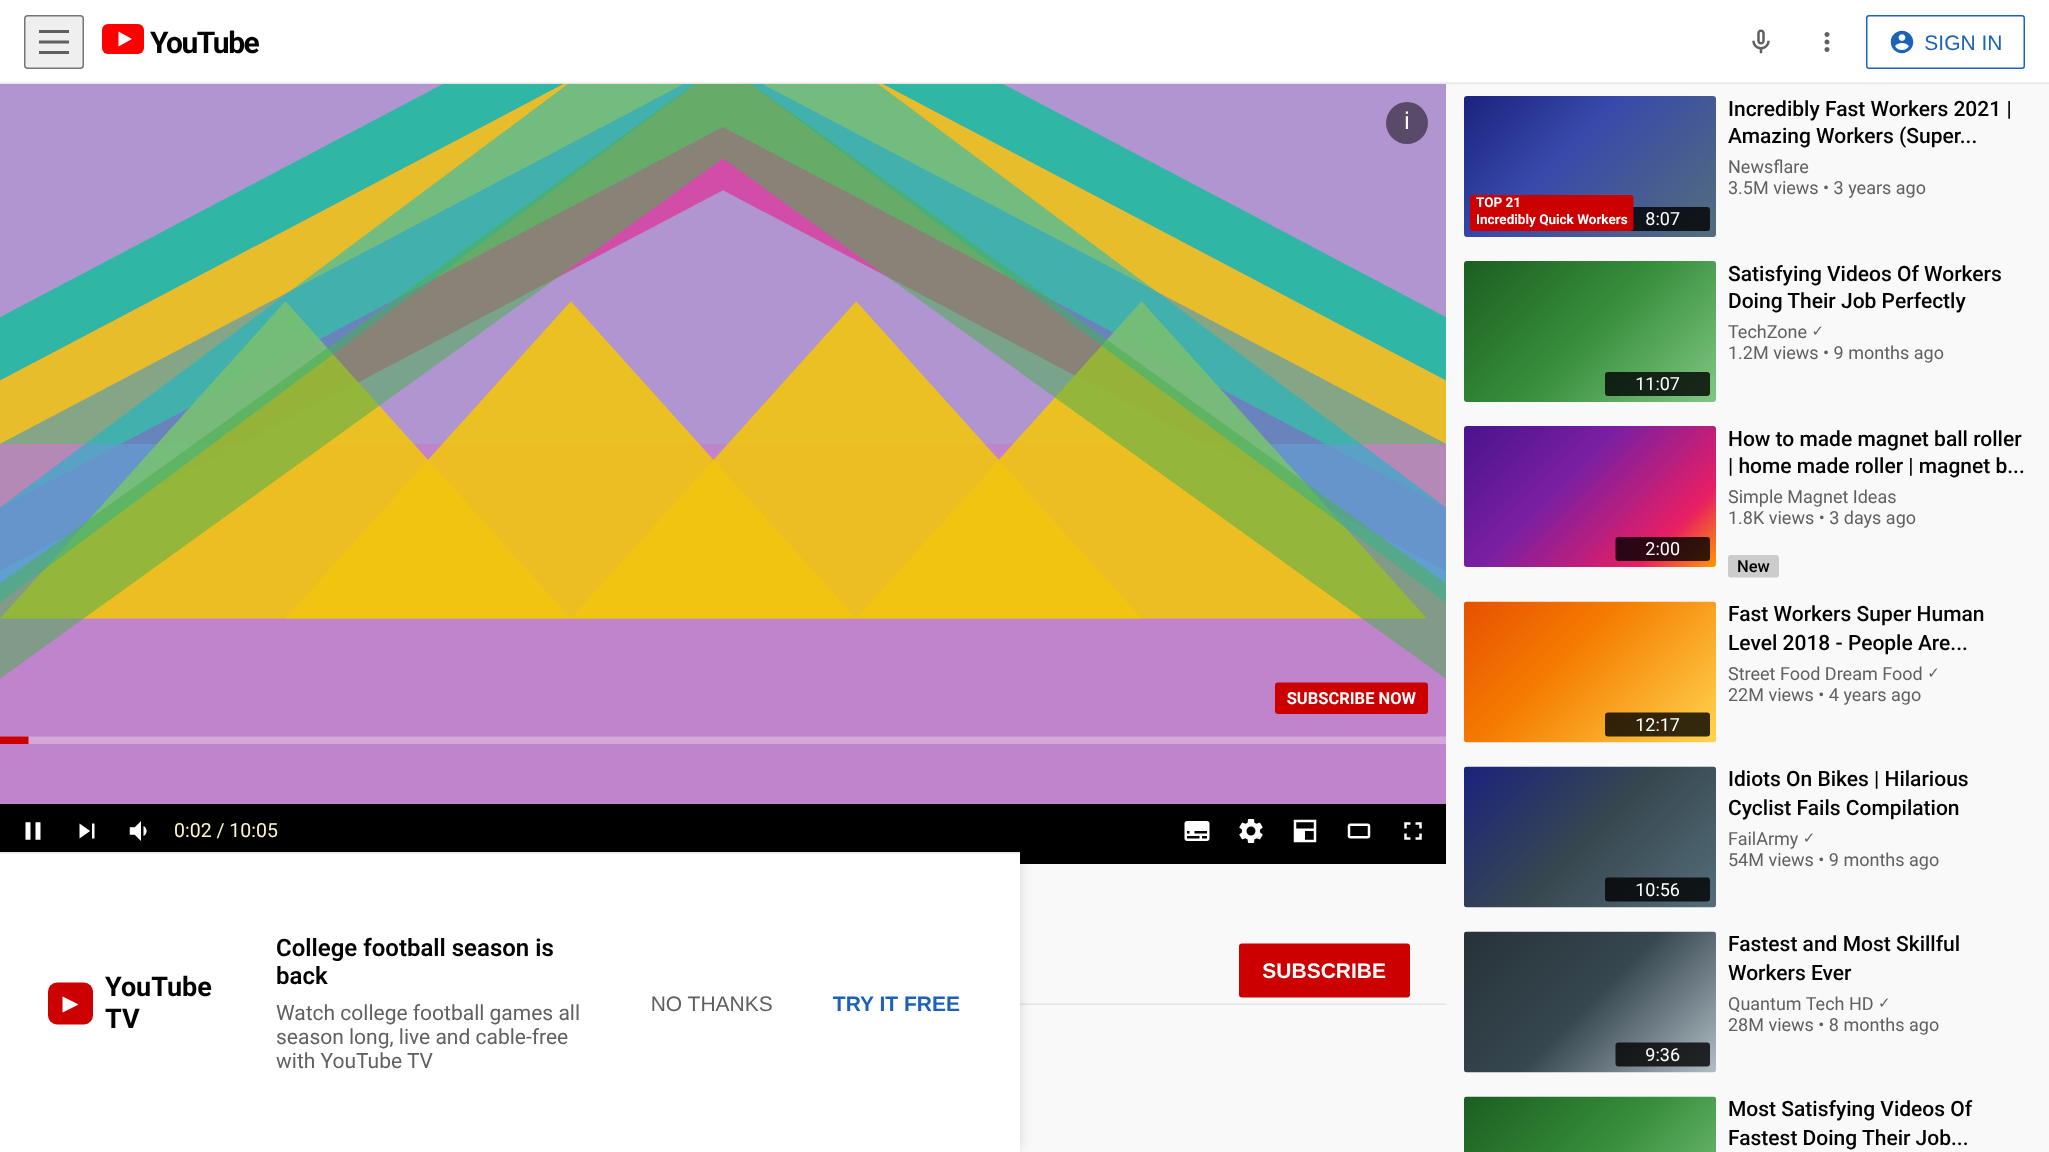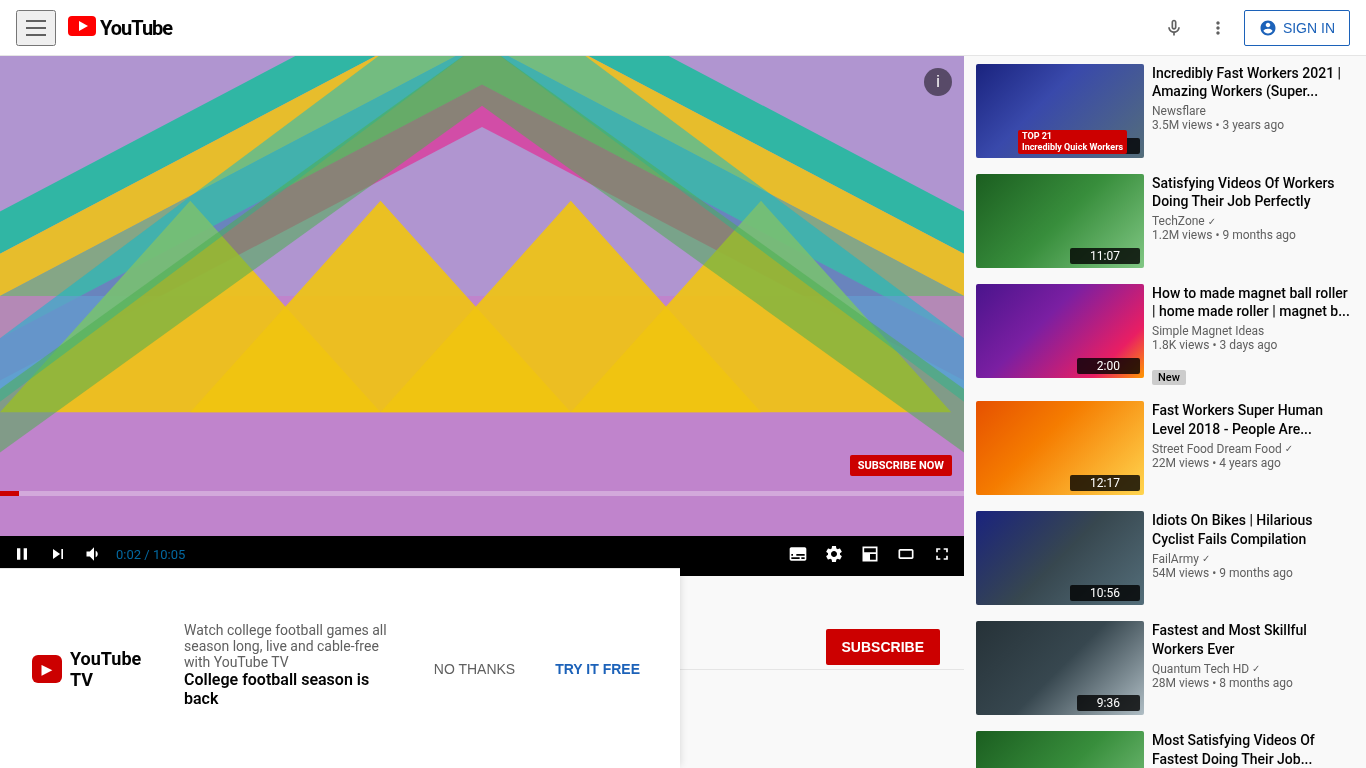--- a/index.html
+++ b/index.html
@@ -69,21 +69,21 @@
 
     
     #player-controls {
       background: #000; padding: 0 8px 4px; display: flex; align-items: center; gap: 8px; height: 40px;
     }
 
     .ctrl-btn {
       background: none; border: none; color: #fff; cursor: pointer; font-size: 18px;
       padding: 4px; display: flex; align-items: center; justify-content: center;
     }
-    #time-display { color: #0369a1; font-size: 13px; white-space: nowrap; }
+    #time-display { color: #fef9c3; font-size: 13px; white-space: nowrap; }
     .ctrl-spacer { flex: 1; }
 
     
     #progress-bar-abs {
       position: absolute; bottom: 40px; left: 0; right: 0;
       height: 5px; background: rgba(255,255,255,0.3);
     }
     #progress-fill-abs { height: 100%; width: 2%; background: #cc0000; }
 
     
@@ -356,21 +356,21 @@
     </div>
   </div>
 
   <div id="sidebar">
 
   <div class="sidebar-video-item">
       <div class="sidebar-thumb">
         <div class="thumb-bg thumb-1" style="width:100%;height:100%;"></div>
         <div class="thumb-duration">8:07</div>
 
-      <div class="thumb-badge" style="font-size:9px;line-height:1.2;margin-left:38px;">
+      <div class="thumb-badge" style="font-size:9px;line-height:1.2;">
         <div style="font-weight:700;">TOP 21</div>
         <div>Incredibly Quick Workers</div>
       </div>
 
       </div>
       <div class="sidebar-video-info">
         <div class="sv-title">Incredibly Fast Workers 2021 | Amazing Workers (Super...</div>
         <div class="sv-channel">
           Newsflare 
         </div>
@@ -471,20 +471,20 @@
 </div>
 
 <div id="popup-overlay">
   <div id="popup-logo">
     <div class="yt-tv-logo">
       <div class="yt-tv-icon"></div>
       <span class="yt-tv-text">YouTube TV</span>
     </div>
   </div>
   <div id="popup-content">
+    <div id="popup-title">College football season is back</div>
     <div id="popup-desc">Watch college football games all season long, live and cable-free with YouTube TV</div>
-    <div id="popup-title">College football season is back</div>
   </div>
   <div id="popup-actions">
     <button id="no-thanks-btn">NO THANKS</button>
     <button id="try-free-btn">TRY IT FREE</button>
   </div>
 </div>
 
 </body></html>

